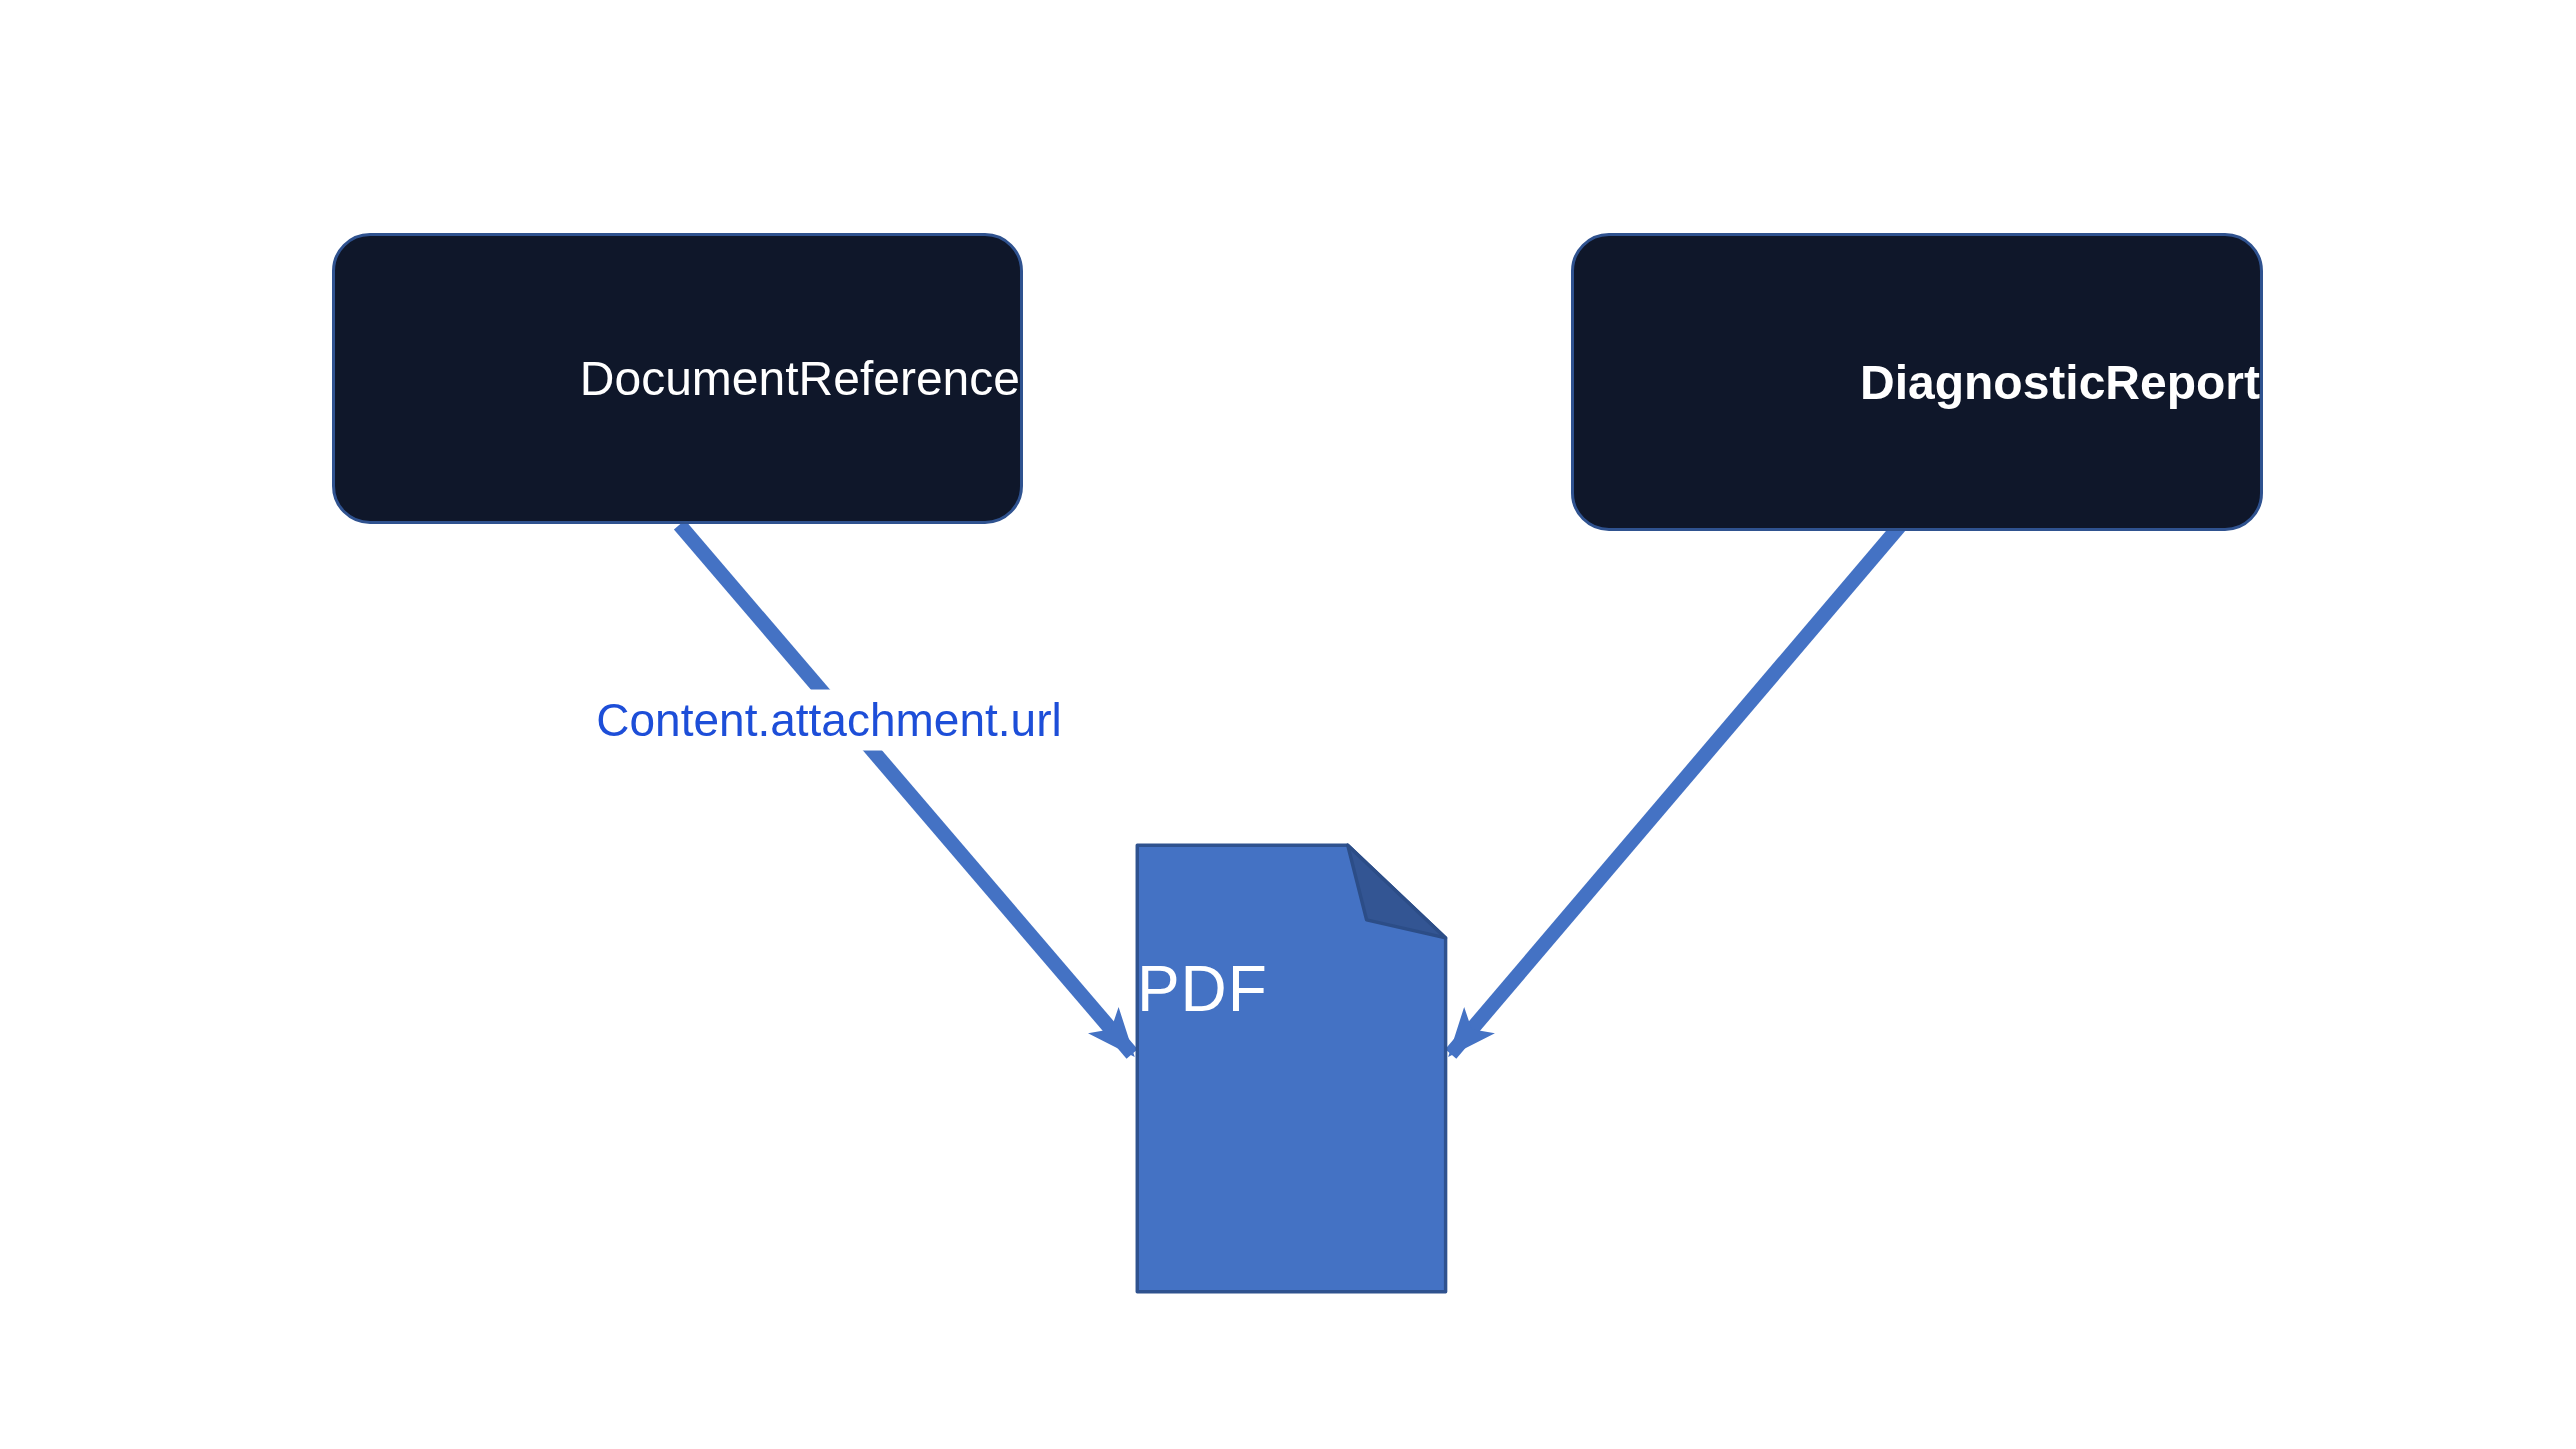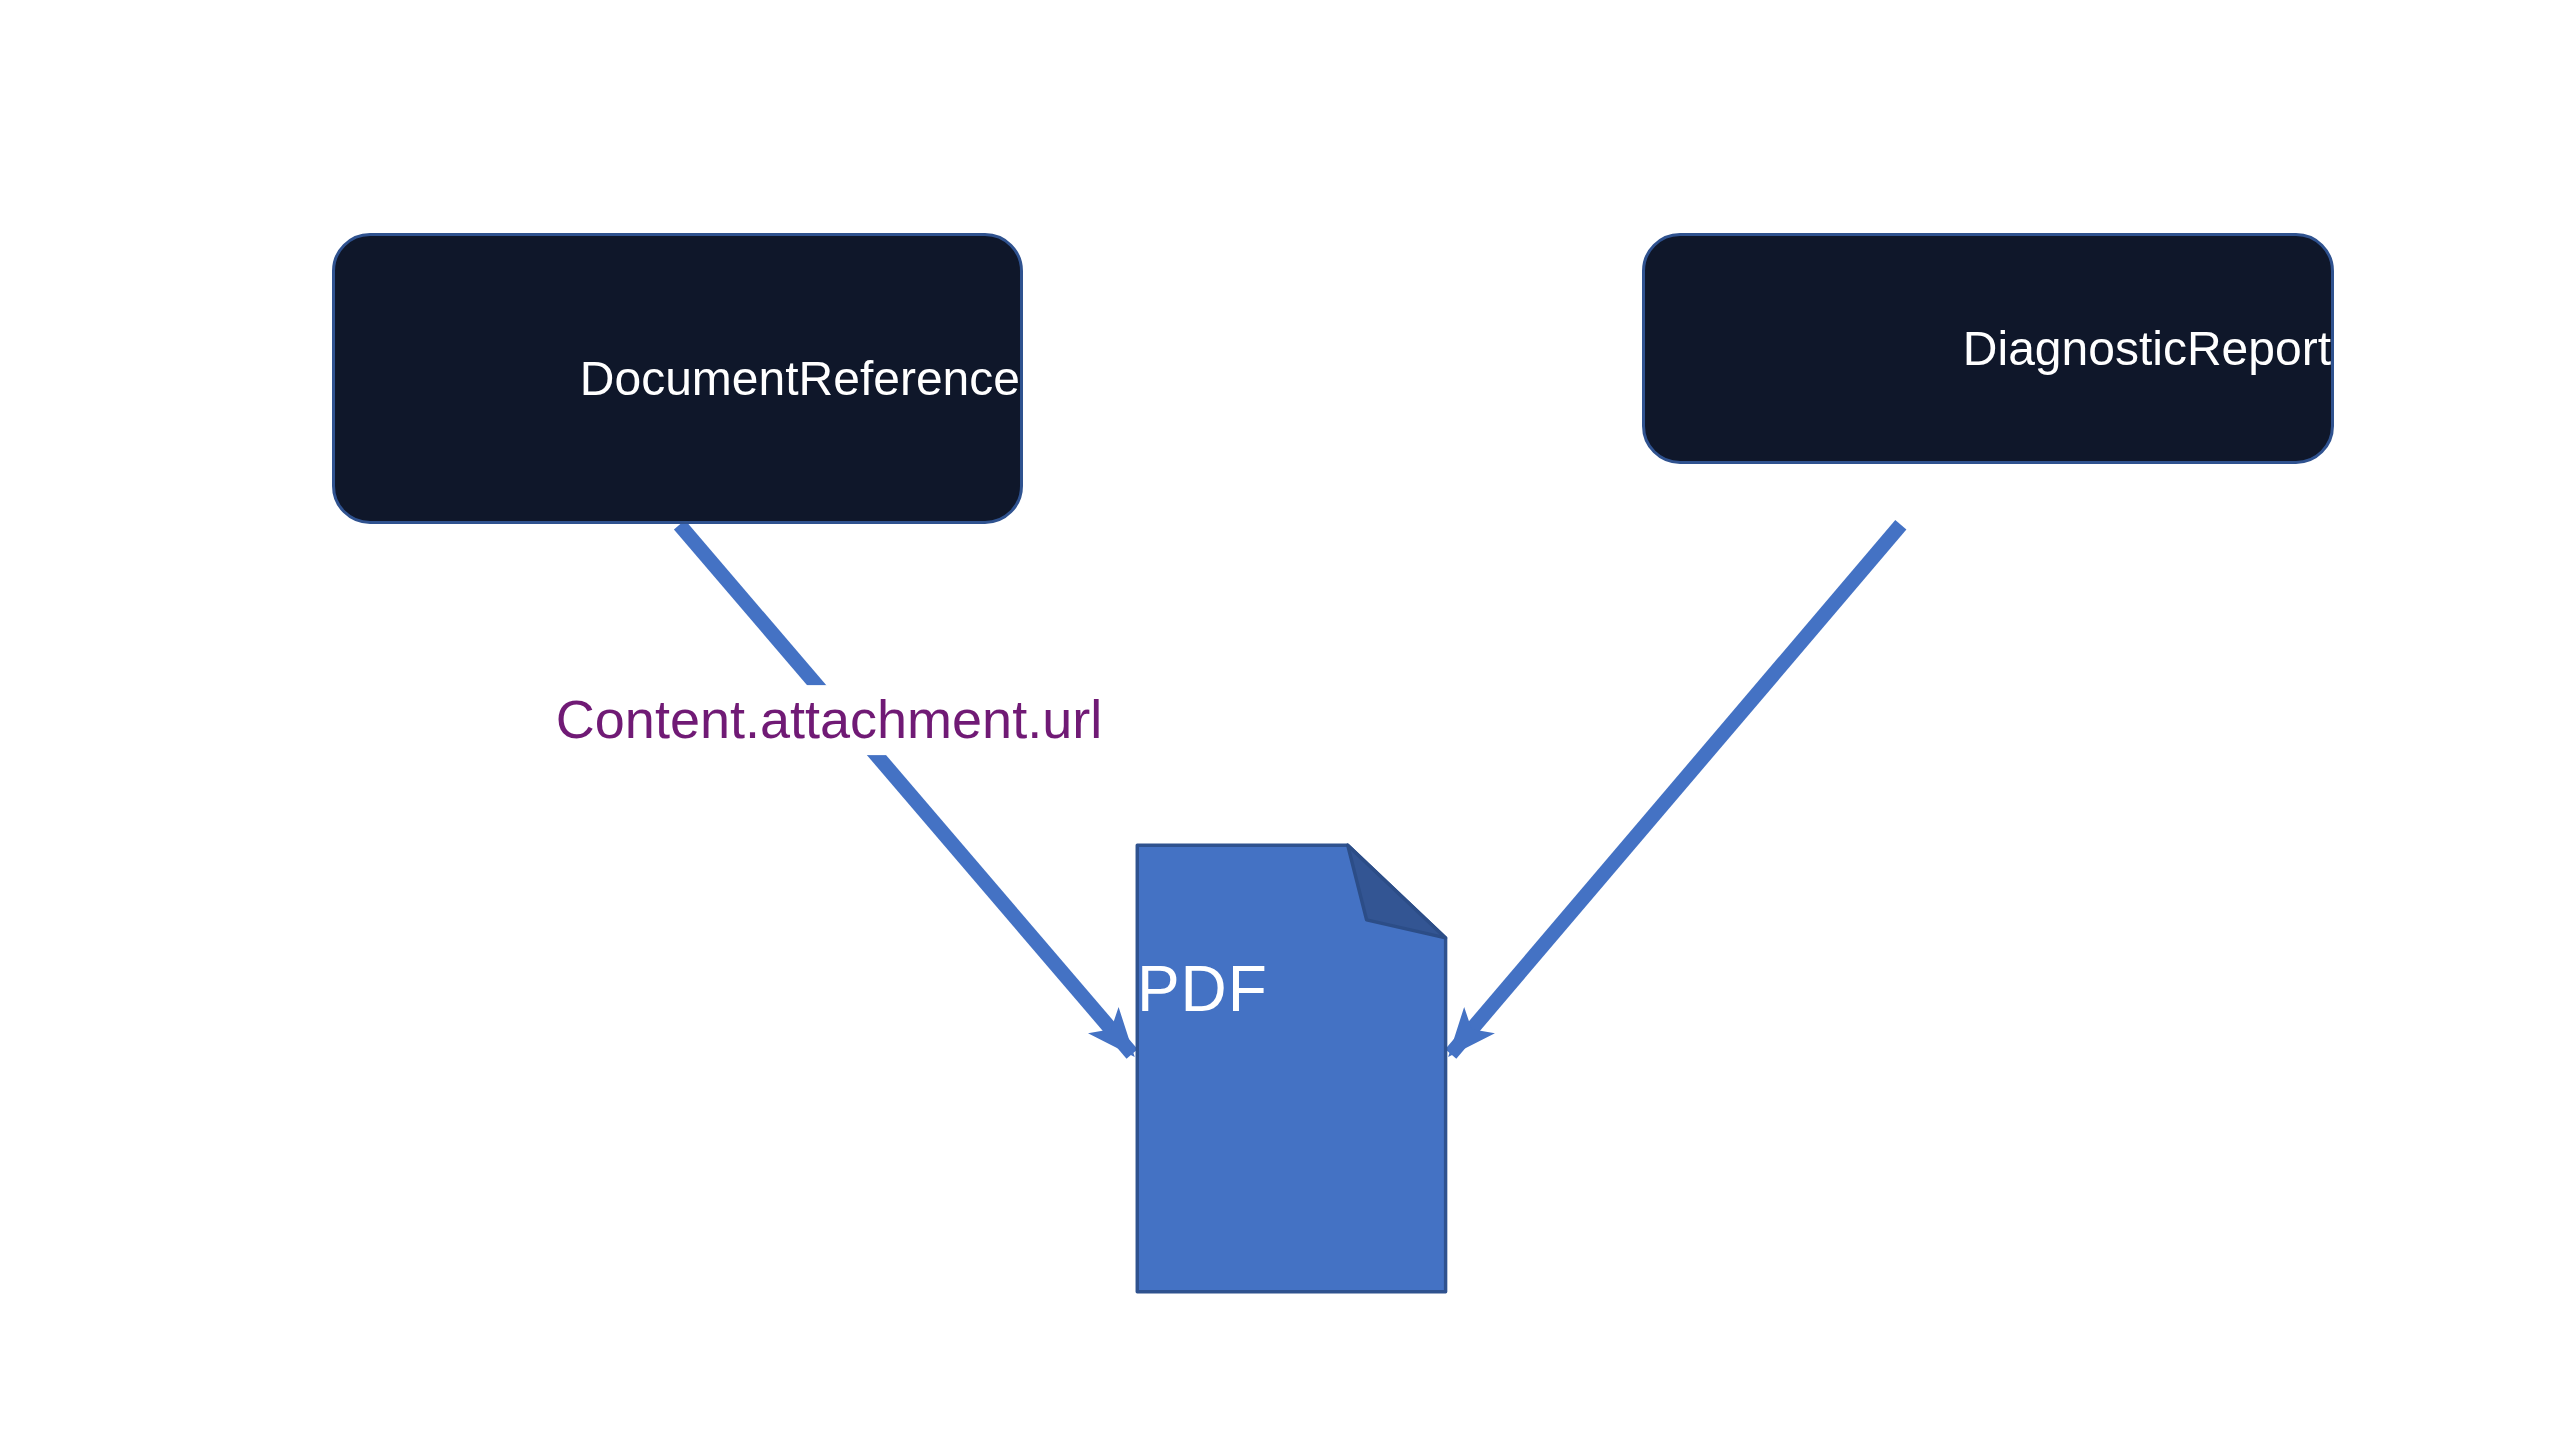--- a/index.html
+++ b/index.html
@@ -30,27 +30,27 @@
     justify-content: flex-end;
     background: #0f172a;
     border: 3.4px solid #2F528F;
     border-radius: 38px;
     box-sizing: border-box;
     color: #ffffff;
     font-size: 48px;
     text-align: center;
   }
   .node-left  { left: 332px;  top: 233px; width: 691px; height: 291px; }
-  .node-right { left: 1642px; top: 233px; width: 692px; height: 231px; }
+  .node-right { left: 1571px; top: 233px; width: 692px; height: 298px; font-weight: bold; }
   .edge-label {
     position: absolute;
     transform: translate(-50%, -50%);
     background: #ffffff;
-    color: #701a75;
-    font-size: 54px;
+    color: #1d4ed8;
+    font-size: 46px;
     line-height: 1.1;
     padding: 5.2px 12px;
     white-space: nowrap;
   }
   .edge-label-left  { left: 829px;  top: 720px; }
   .edge-label-right { left: 1742px; top: 720px; }
   .pdf-text {
     position: absolute;
     left: 1137px;
     top: 952px;

